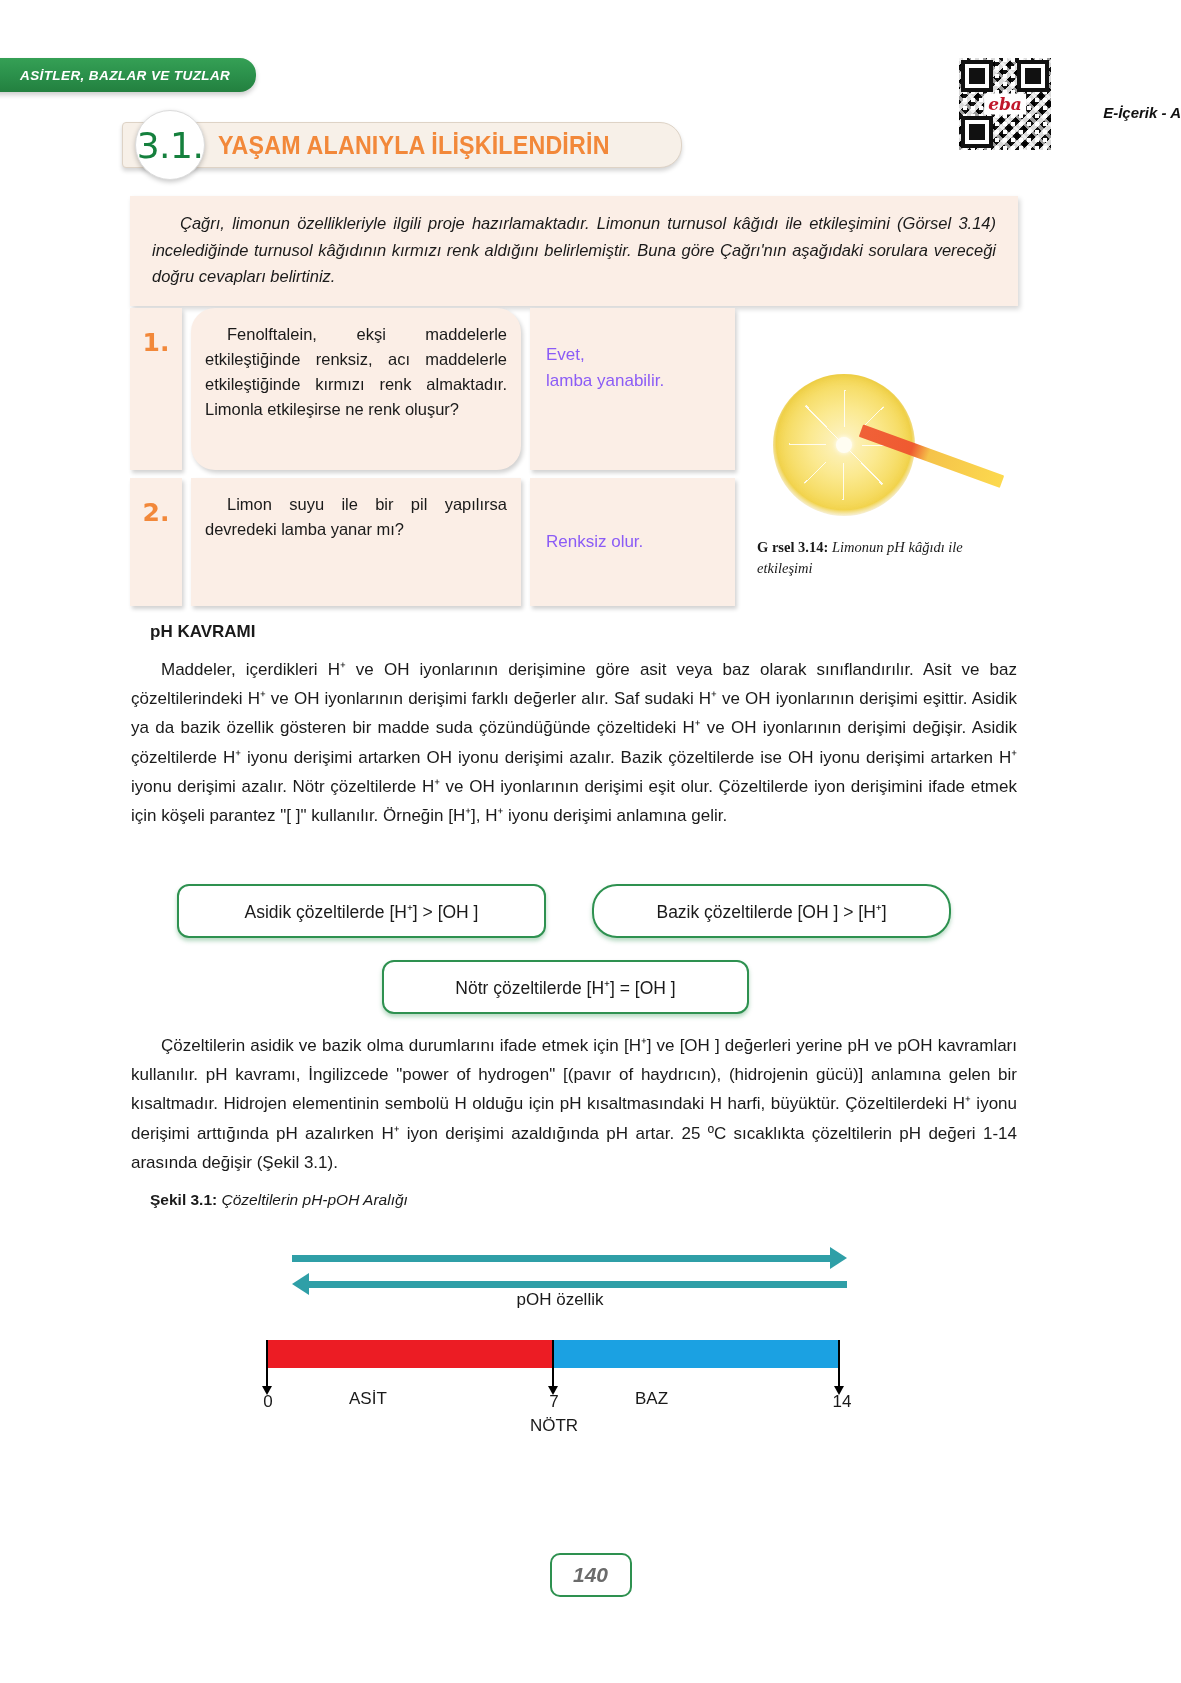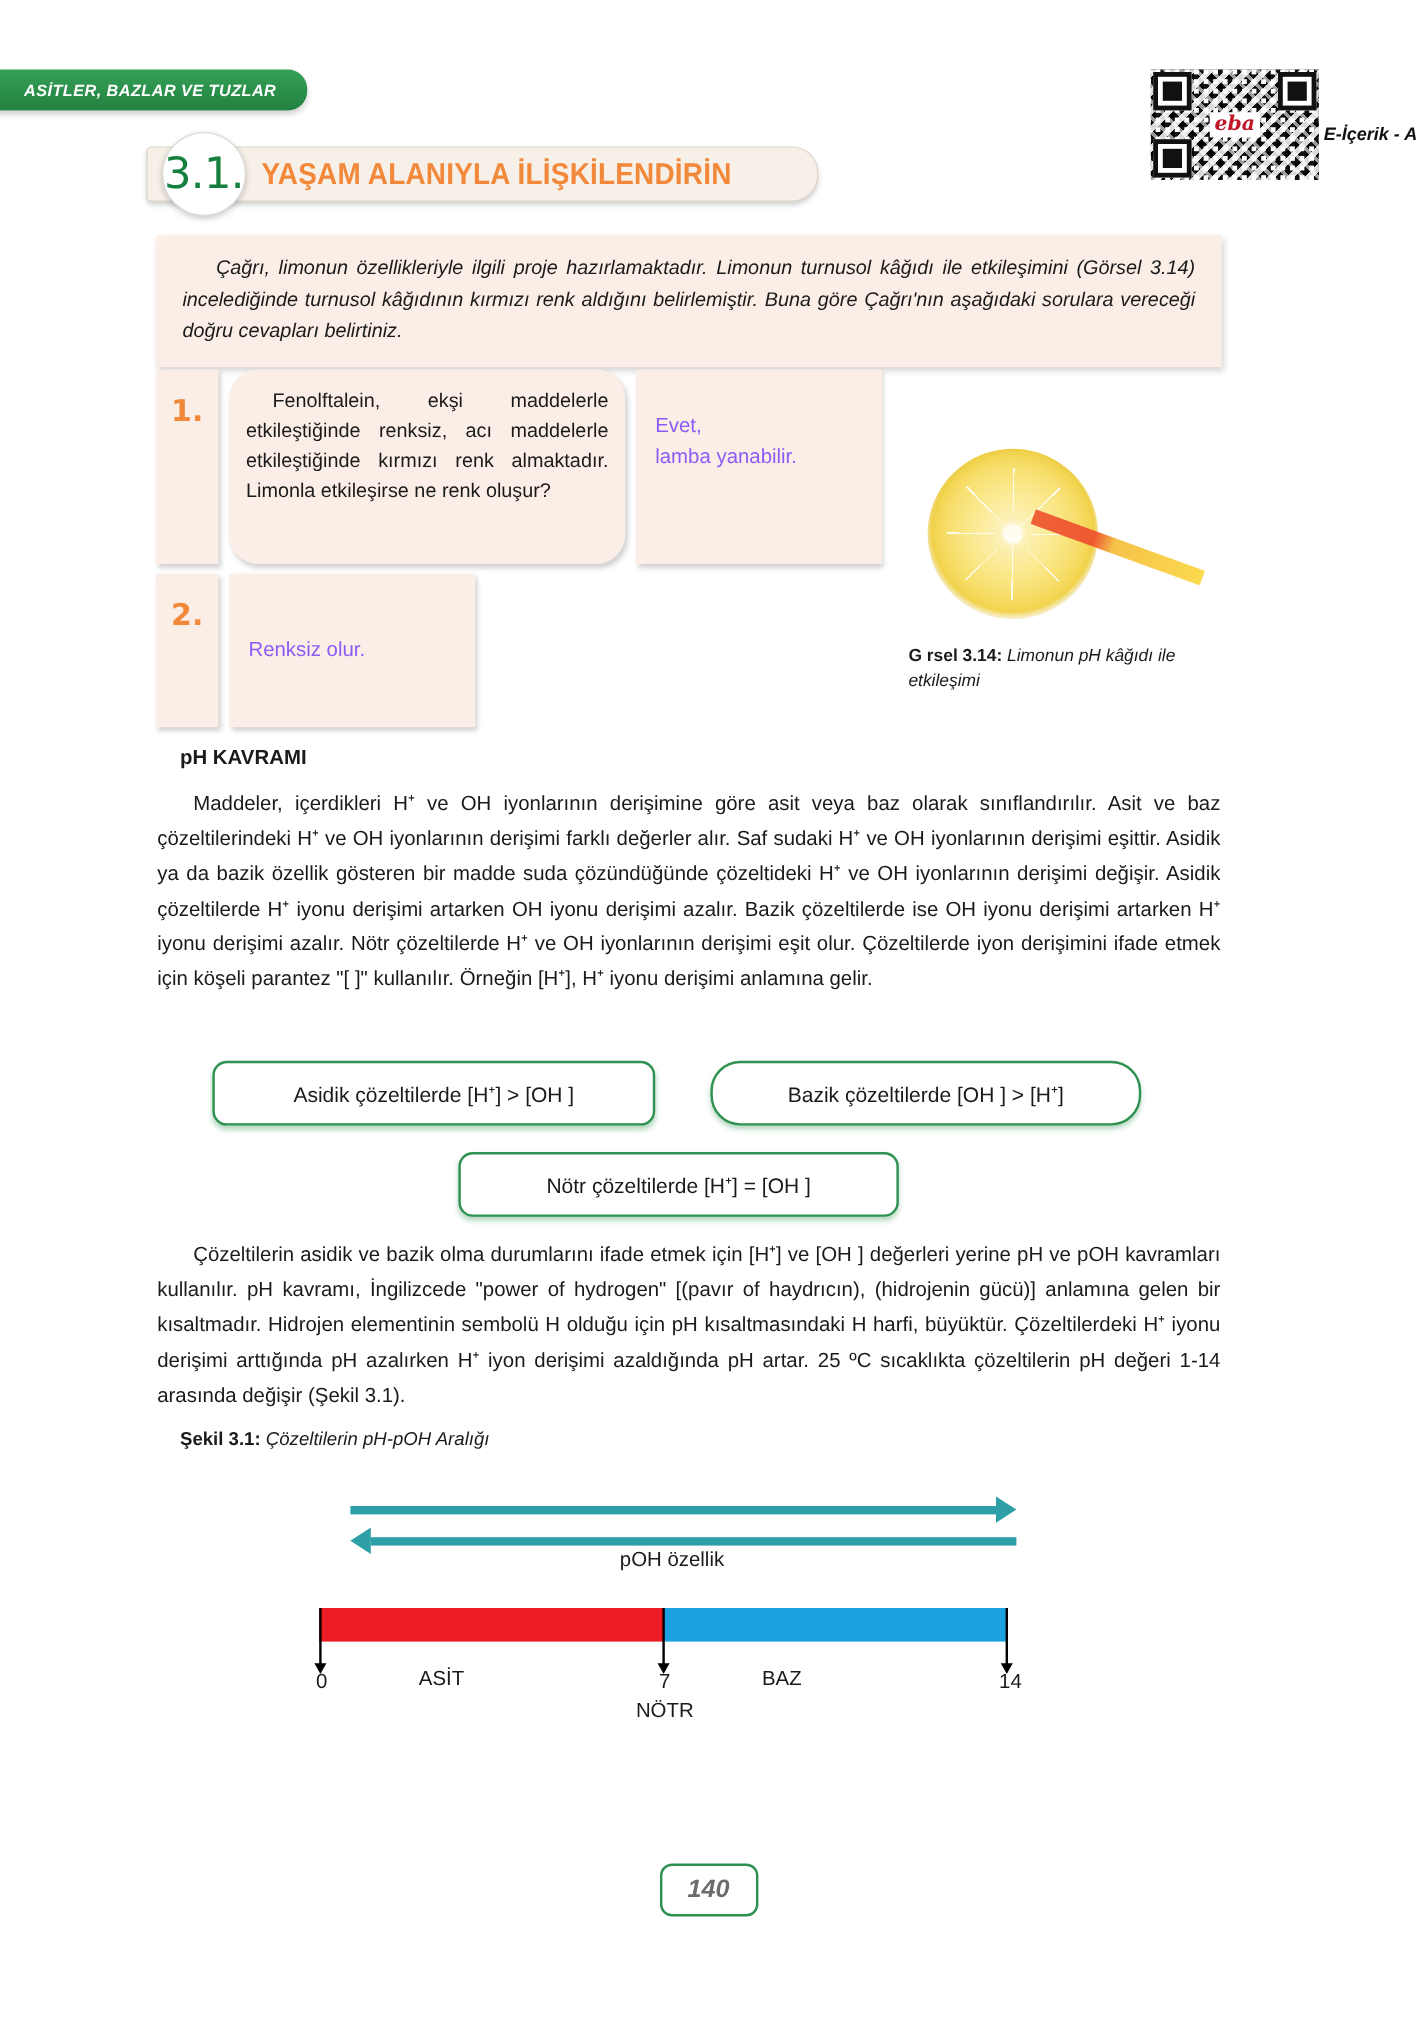--- a/index.html
+++ b/index.html
@@ -50,21 +50,20 @@
   .qr-code {
     width: 92px;
     height: 92px;
     position: relative;
     background-color: #ffffff;
     background-image:
       repeating-linear-gradient(90deg, #111 0 4px, transparent 4px 8px),
       repeating-linear-gradient(0deg, #111 0 4px, transparent 4px 8px);
     background-size: 8px 8px, 8px 8px;
     background-blend-mode: multiply;
-    padding-left: 48px;
   }
   .qr-noise {
     position: absolute;
     inset: 0;
     background-image:
       repeating-linear-gradient(135deg, rgba(255,255,255,0.85) 0 5px, transparent 5px 11px),
       repeating-linear-gradient(45deg, rgba(255,255,255,0.6) 0 3px, transparent 3px 9px);
   }
   .qr-eye {
     position: absolute;
@@ -295,20 +294,21 @@
     transform: rotate(20deg);
     transform-origin: left center;
     background: linear-gradient(90deg, #f06138 0%, #ef5a30 36%, #f5c34a 48%, #fcd94e 100%);
     border-radius: 1px;
   }
   .figure-caption {
     margin-top: 7px;
     font-size: 14.5px;
     line-height: 1.45;
     color: #1a1a1a;
+    font-family: Liberation Serif, serif;
   }
   .figure-caption b {
     font-style: normal;
   }
   .figure-caption .cap-italic {
     font-style: italic;
   }
 
   
   .heading {
@@ -528,20 +528,23 @@
   <div class="q-ans-box">
     <div class="q-ans" style="white-space:pre-line">Evet,
 lamba yanabilir.</div>
   </div>
 </div>
 
 <div class="q-row row2">
   <div class="q-num-box">
     <span class="q-num">2.</span>
   </div>
+  <div class="q-text-box">
+    <div class="q-text">Limon suyu ile bir pil yapılırsa devredeki lamba yanar mı?</div>
+  </div>
   <div class="q-ans-box">
     <div class="q-ans" style="white-space:pre-line">Renksiz olur.</div>
   </div>
 </div>
 
 <div class="figure">
   <div class="figure-img">
     <div class="lemon">
       <div class="lemon-wedges"></div>
       <div class="lemon-core"></div>

